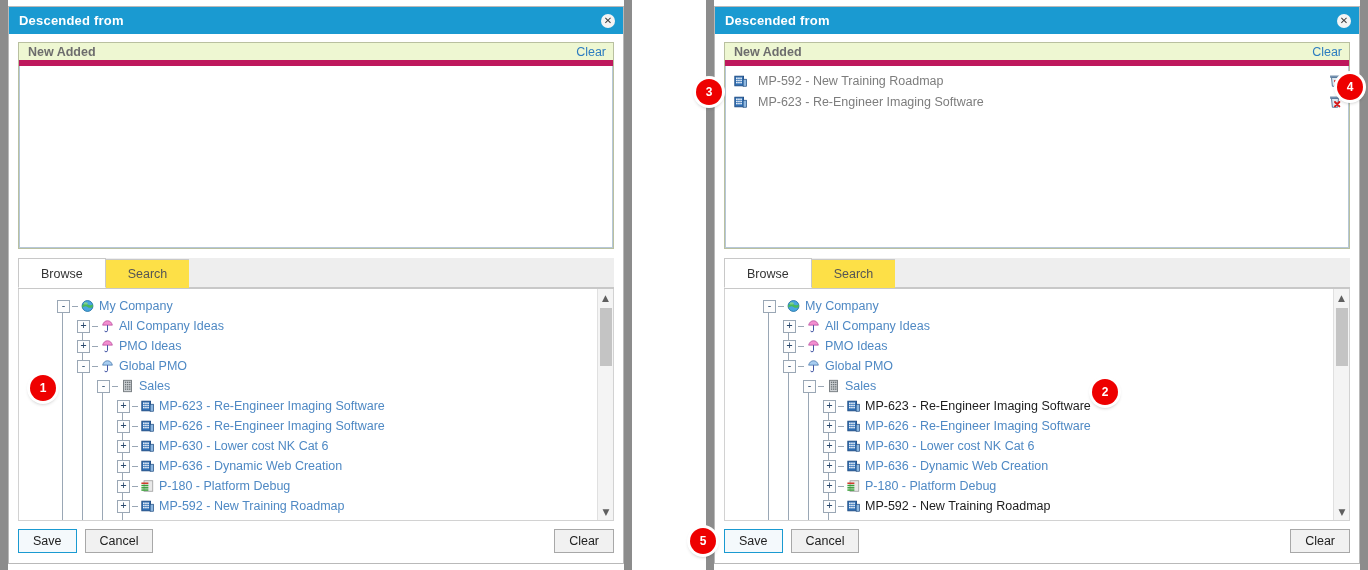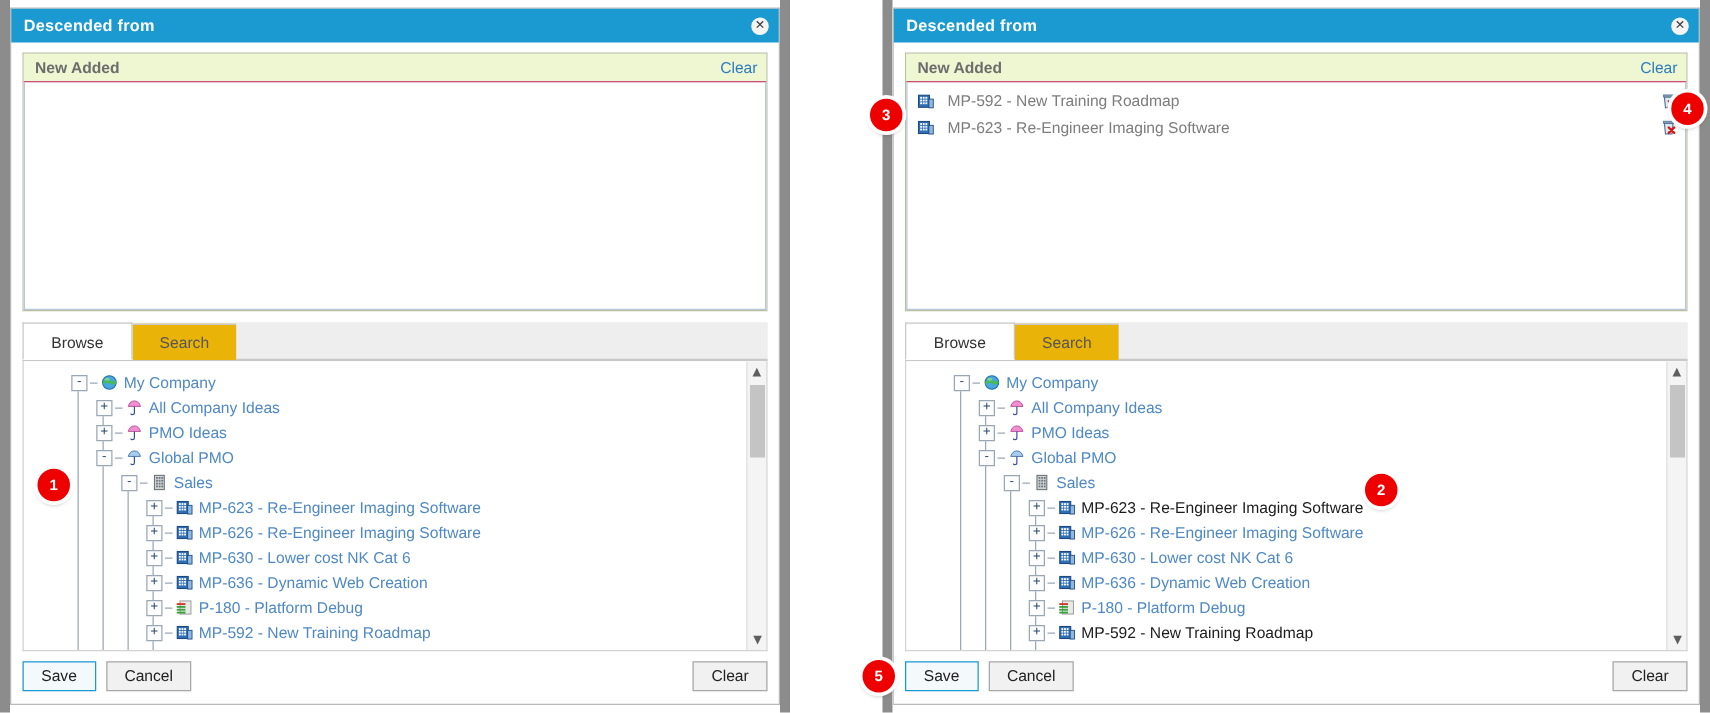--- a/index.html
+++ b/index.html
@@ -47,21 +47,21 @@
 
   .dlg-body{padding:8px 9px 0 9px;box-sizing:border-box;}
 
   
   .added-box{
     border:1px solid #b9c0a0;
     box-sizing:border-box;
   }
   .added-head{
     background:#eef7d2;
-    border-bottom:1px solid #be185d;
+    border-bottom:6px solid #be185d;
     height:23px;
     display:flex;align-items:center;justify-content:space-between;
     padding:0 7px 0 9px;
     box-sizing:border-box;
   }
   .added-head .lbl{color:#6d6d6d;font-size:12.5px;font-weight:bold;}
   .added-head .clear-link{color:#2d7cc0;font-size:12.5px;cursor:pointer;}
   .added-list{
     background:#ffffff;
     border:1px solid #b6c7d8;
@@ -91,21 +91,21 @@
     margin-top:9px;
   }
   .tab{
     height:29px;
     line-height:29px;
     padding:0 22px;
     font-size:12.5px;
     color:#555;
     border:1px solid #c8c8c8;
     border-bottom:none;
-    background:#eab308;
+    background:#fde047;
     box-sizing:border-box;
     margin-right:-1px;
     cursor:pointer;
   }
   .tab.active{
     background:#ffffff;
     color:#333;
     height:30px;
     line-height:30px;
     position:relative;

